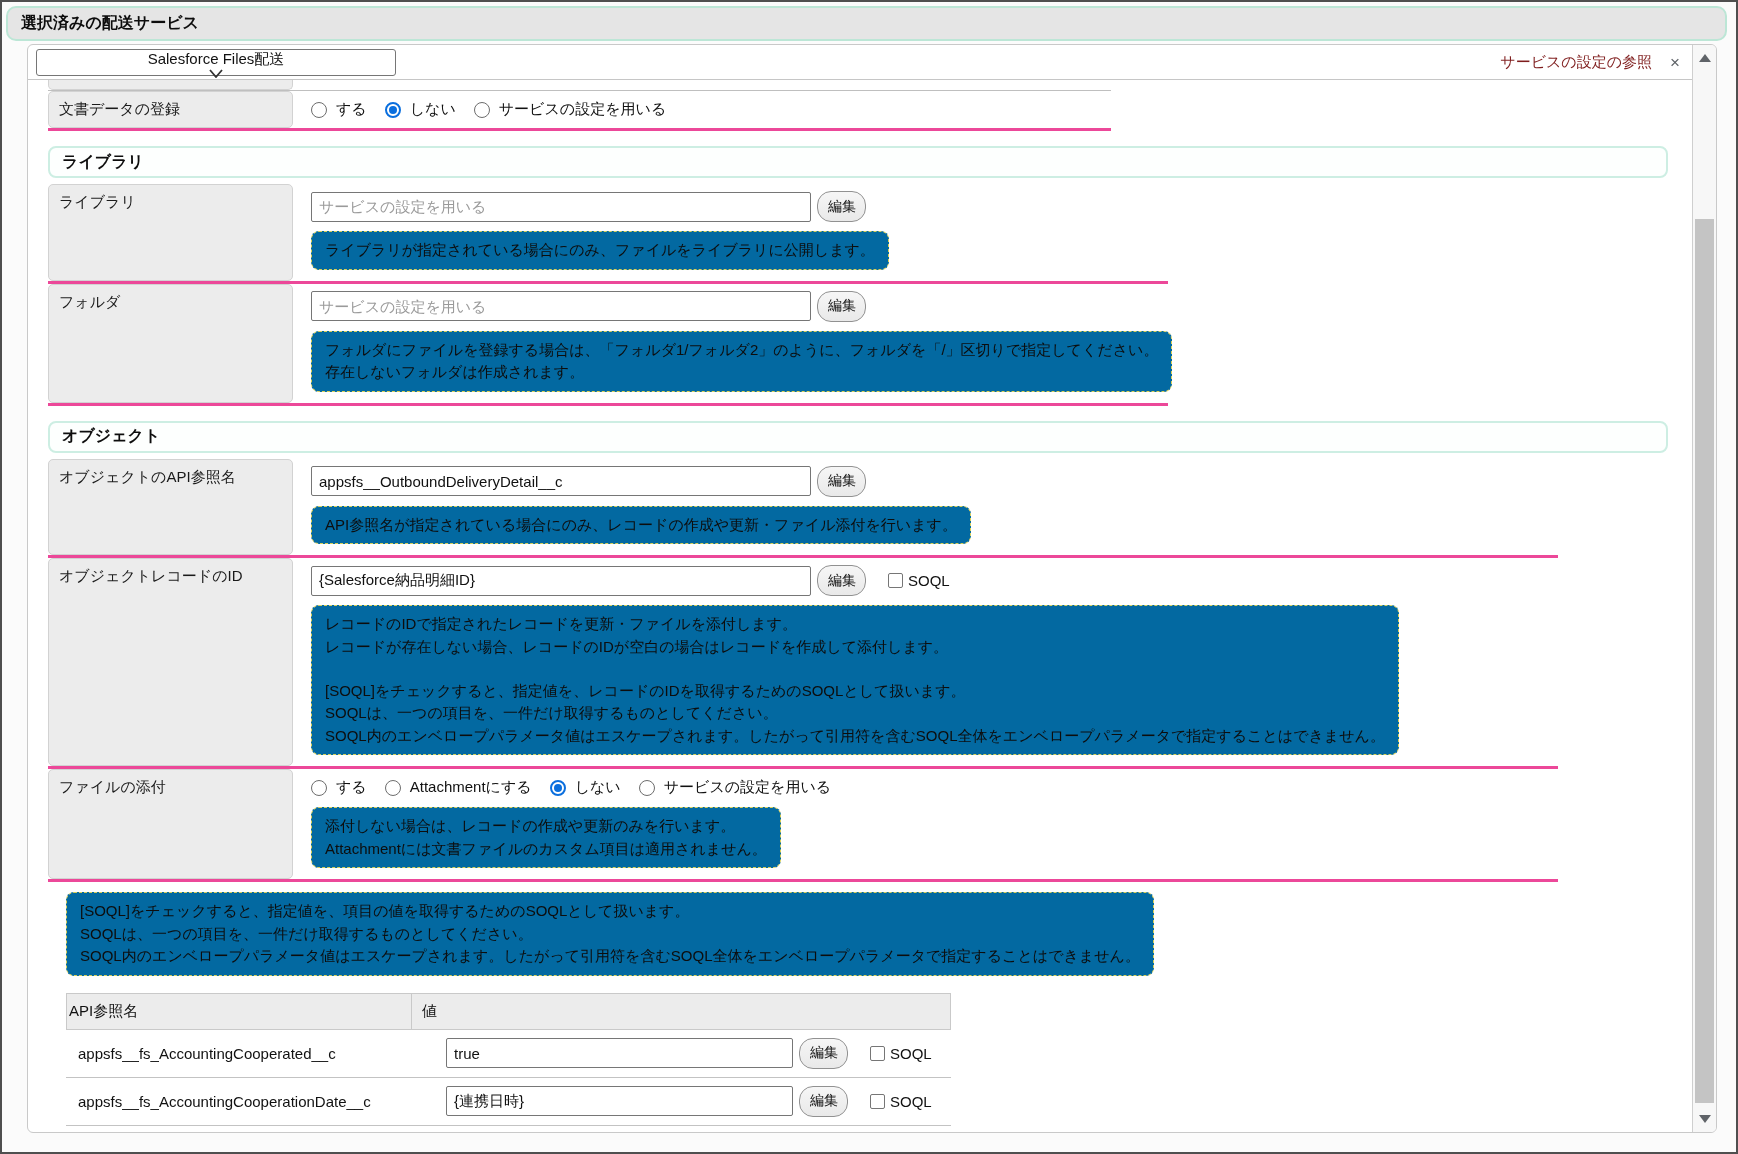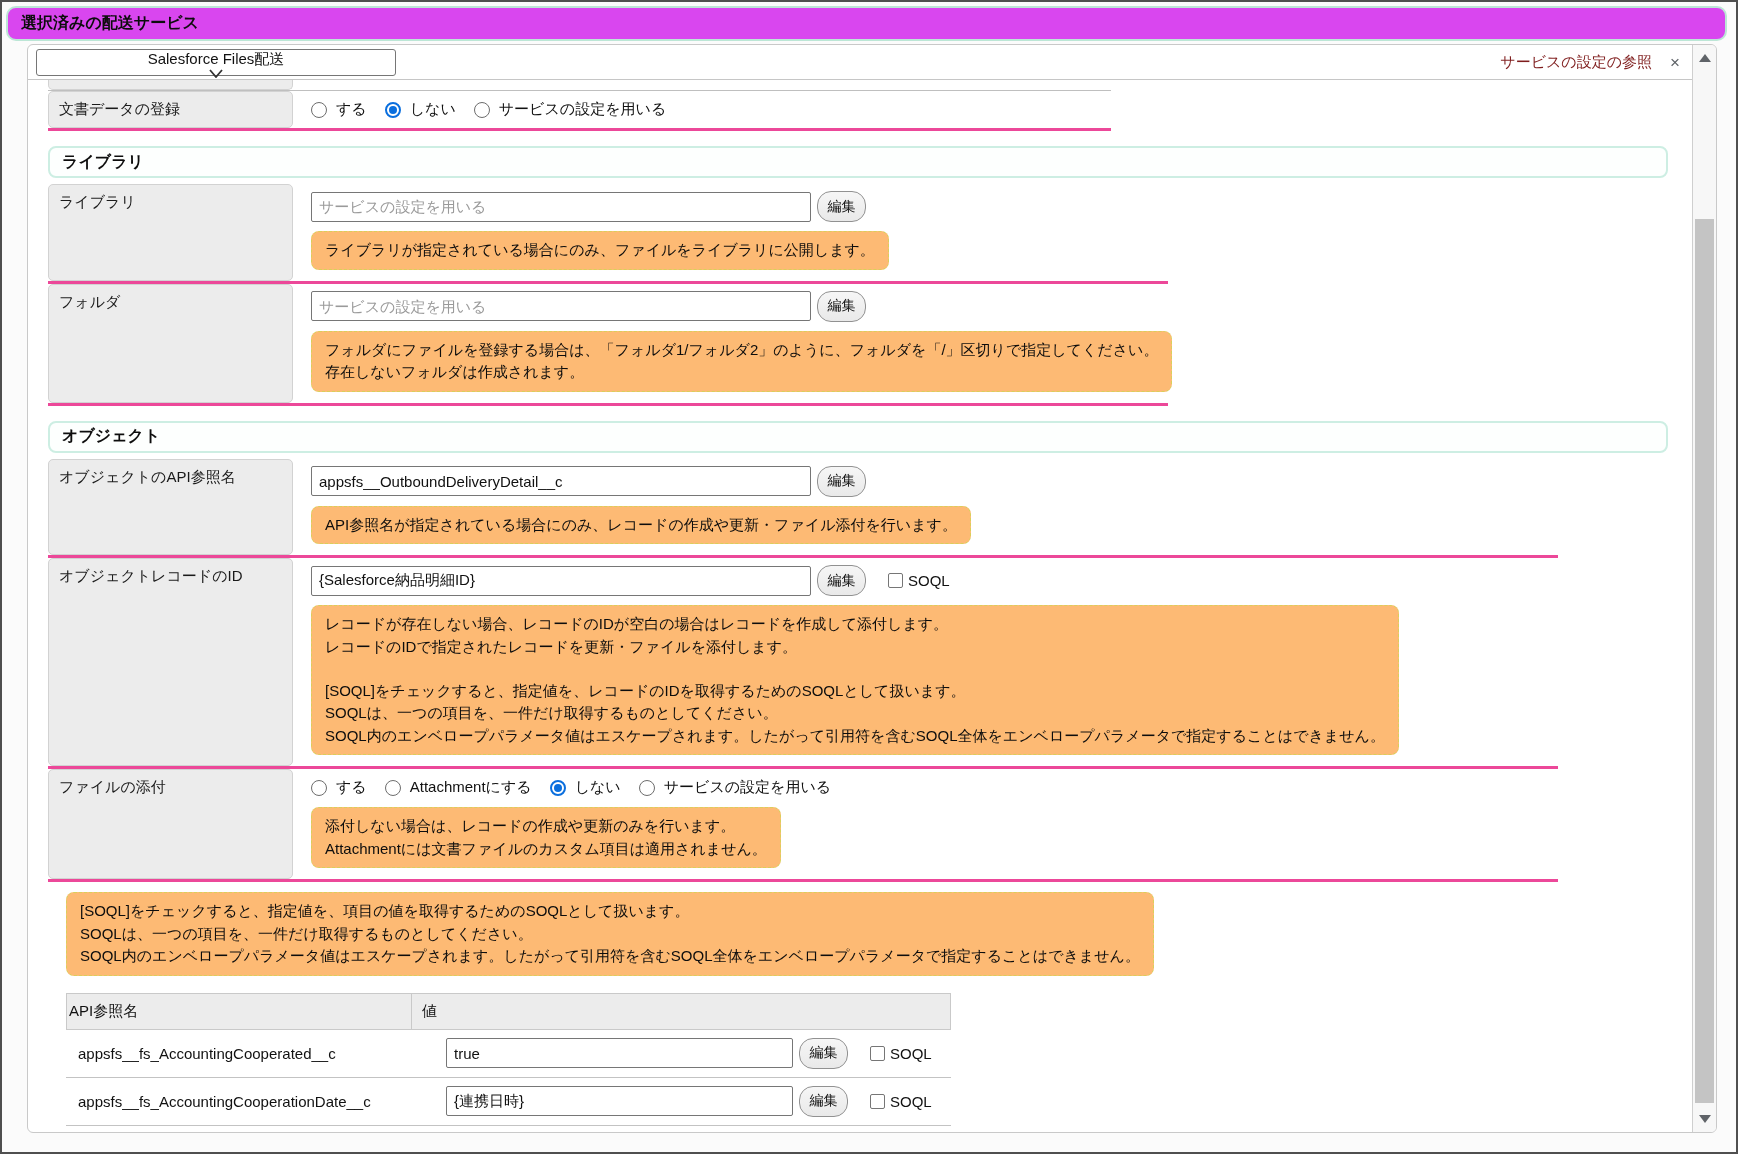--- a/index.html
+++ b/index.html
@@ -9,21 +9,21 @@
     font-family:"Liberation Sans","DejaVu Sans",sans-serif;
     color:#111; background:#fff;
   }
   .frame {
     position:relative; width:1738px; height:1154px;
     border:2px solid #4f4f4f; background:#fbfbfb; overflow:hidden;
   }
   
   .title-bar {
     position:absolute; left:4px; top:4px; width:1721px; height:35px;
-    border:2px solid #bce6d6; border-radius:10px; background:#d946ef;
+    border:2px solid #bce6d6; border-radius:10px; background:#e5e5e5;
     display:flex; align-items:center; padding:0 13px;
     font-weight:bold; font-size:16px; color:#0d0d0d;
   }
   
   .card {
     position:absolute; left:25px; top:42px; width:1690px; height:1089px;
     background:#fff; border:1px solid #c9c9c9; border-radius:6px;
     display:flex; overflow:hidden;
   }
   .card-main { flex:1; min-width:0; display:flex; flex-direction:column; }
@@ -69,39 +69,39 @@
   .txt-input {
     height:30px; border:1px solid #767676; border-radius:2px;
     font-size:15px; padding:0 7px; font-family:inherit; color:#111; background:#fff;
   }
   .txt-input::placeholder { color:#9a9a9a; }
   .w-main { width:500px; }
   .w-cell { width:347px; }
   .btn-edit {
     height:31px; min-width:49px; padding:0 9px;
     background:linear-gradient(#f6f6f6,#e9e9e9); border:1px solid #919191;
-    border-radius:14px; font-size:14px; font-family:inherit; color:#111; cursor:pointer;
+    border-radius:14px; font-size:14px; font-family:inherit; color:#111; cursor:pointer;text-align:right;
   }
   .soql-wrap { display:flex; align-items:center; gap:5px; margin-left:16px; font-size:15px; }
   .checkbox {
     width:15px; height:15px; border:1px solid #767676; border-radius:2px; background:#fff;
     display:inline-block; cursor:pointer;
   }
   .radio-group { display:flex; align-items:center; gap:18px; padding:9px 0 8px; }
   .radio-item { display:flex; align-items:center; gap:9px; font-size:15px; cursor:pointer; }
   .radio {
     width:16px; height:16px; border-radius:50%;
     border:1px solid #6d6d6d; background:#fff; position:relative; display:inline-block;
   }
   .radio.checked { border:2px solid #0b6fde; }
   .radio.checked::after {
     content:""; position:absolute; inset:2px; border-radius:50%; background:#0b6fde;
   }
   .note {
-    display:inline-block; background:#fdba74; border:1px dashed #d9d05a;
+    display:inline-block; background:#0369a1; border:1px dashed #d9d05a;
     border-radius:8px; padding:7px 13px; font-size:15px; line-height:1.5;
     color:#0d0d0d; margin:2px 0 11px;
   }
   .note-line { min-height:1.45em; white-space:nowrap; }
   
   .kv-table { width:885px; margin:6px 0 14px; font-size:15px; }
   .kv-head { display:flex; background:#ececec; border:1px solid #c9c9c9; }
   .kv-h1 { width:345px; padding:8px 2px; border-right:1px solid #c9c9c9; }
   .kv-h2 { flex:1; padding:8px 10px; }
   .kv-row { display:flex; align-items:center; border-bottom:1px solid #c3c3c3; padding:8px 0; }
@@ -226,22 +226,22 @@
             <div class="row-content">
               <div class="field-line">
                 <input class="txt-input w-main" value="{Salesforce納品明細ID}" style="">
                 <button class="btn-edit">編集</button>
                 <span class="soql-wrap">
                   <span class="checkbox"></span>
                   <span>SOQL</span>
                 </span>
               </div>
               <div class="note">
+                <div class="note-line">レコードのIDで指定されたレコードを更新・ファイルを添付します。</div>
                 <div class="note-line">レコードが存在しない場合、レコードのIDが空白の場合はレコードを作成して添付します。</div>
-                <div class="note-line">レコードのIDで指定されたレコードを更新・ファイルを添付します。</div>
                 <div class="note-line"></div>
                 <div class="note-line">[SOQL]をチェックすると、指定値を、レコードのIDを取得するためのSOQLとして扱います。</div>
                 <div class="note-line">SOQLは、一つの項目を、一件だけ取得するものとしてください。</div>
                 <div class="note-line">SOQL内のエンベロープパラメータ値はエスケープされます。したがって引用符を含むSOQL全体をエンベロープパラメータで指定することはできません。</div>
               </div>
             </div>
           </div>
 
           <div class="form-row">
             <div class="row-label">ファイルの添付</div>

